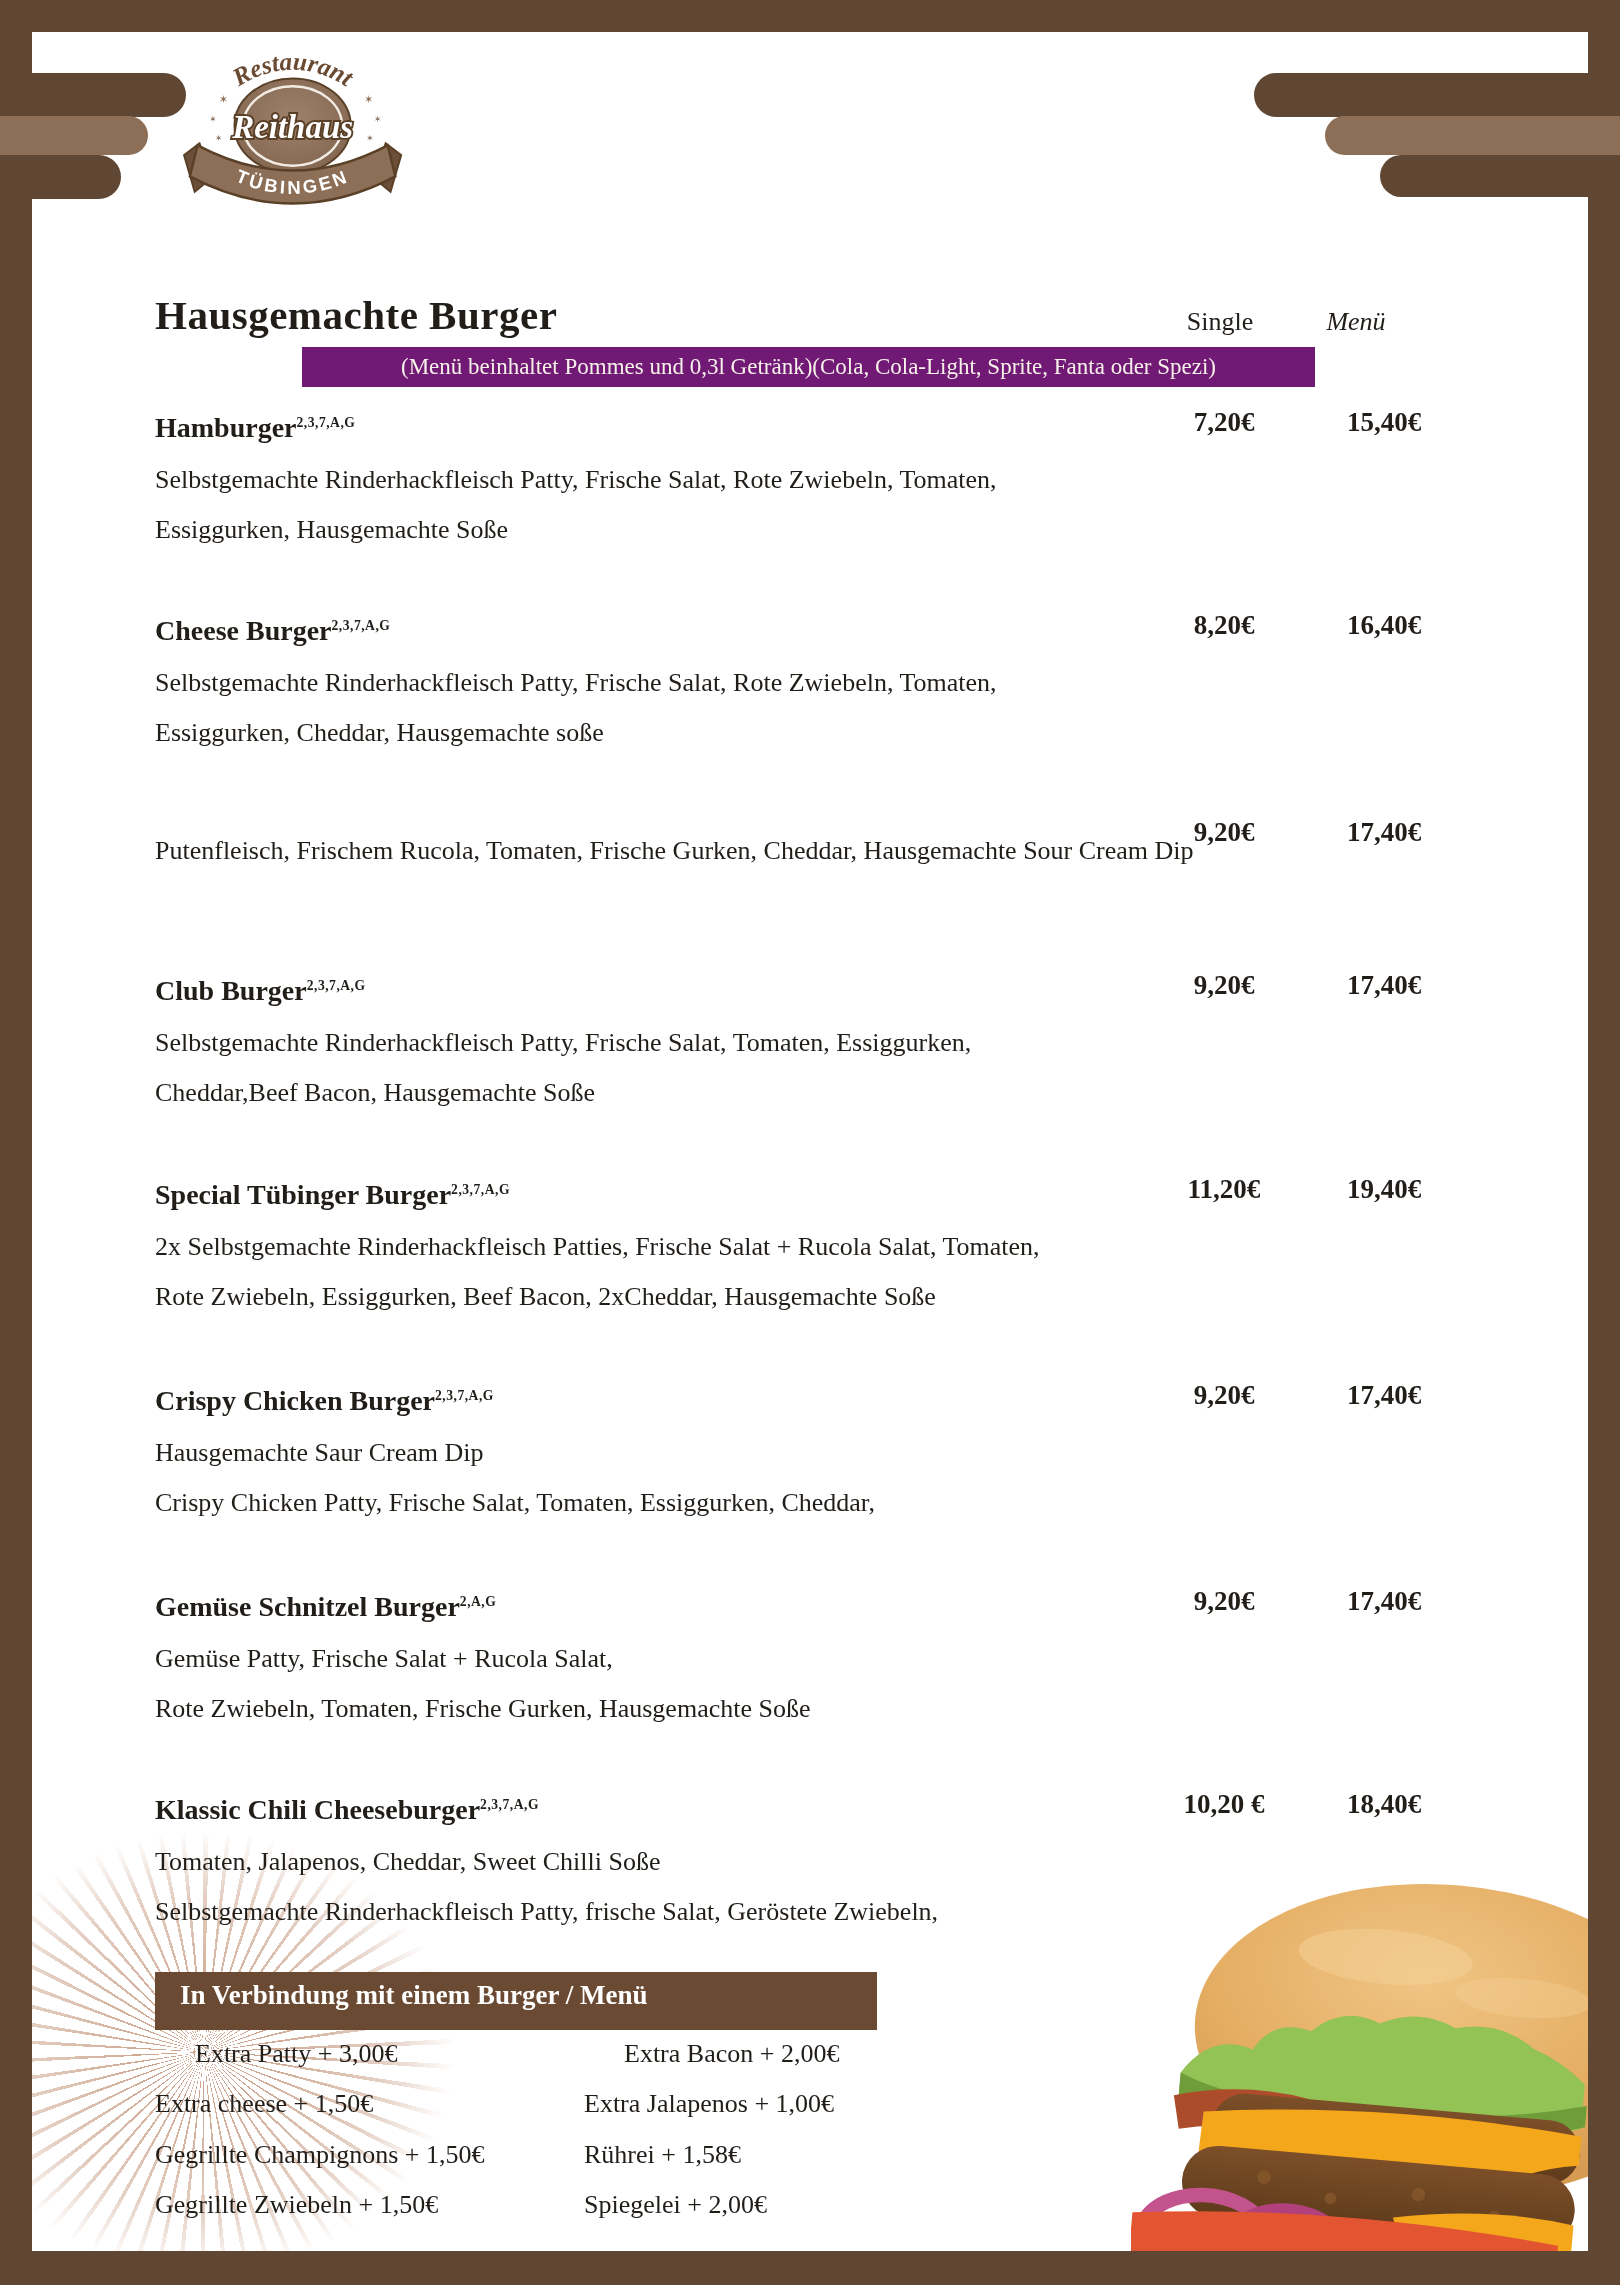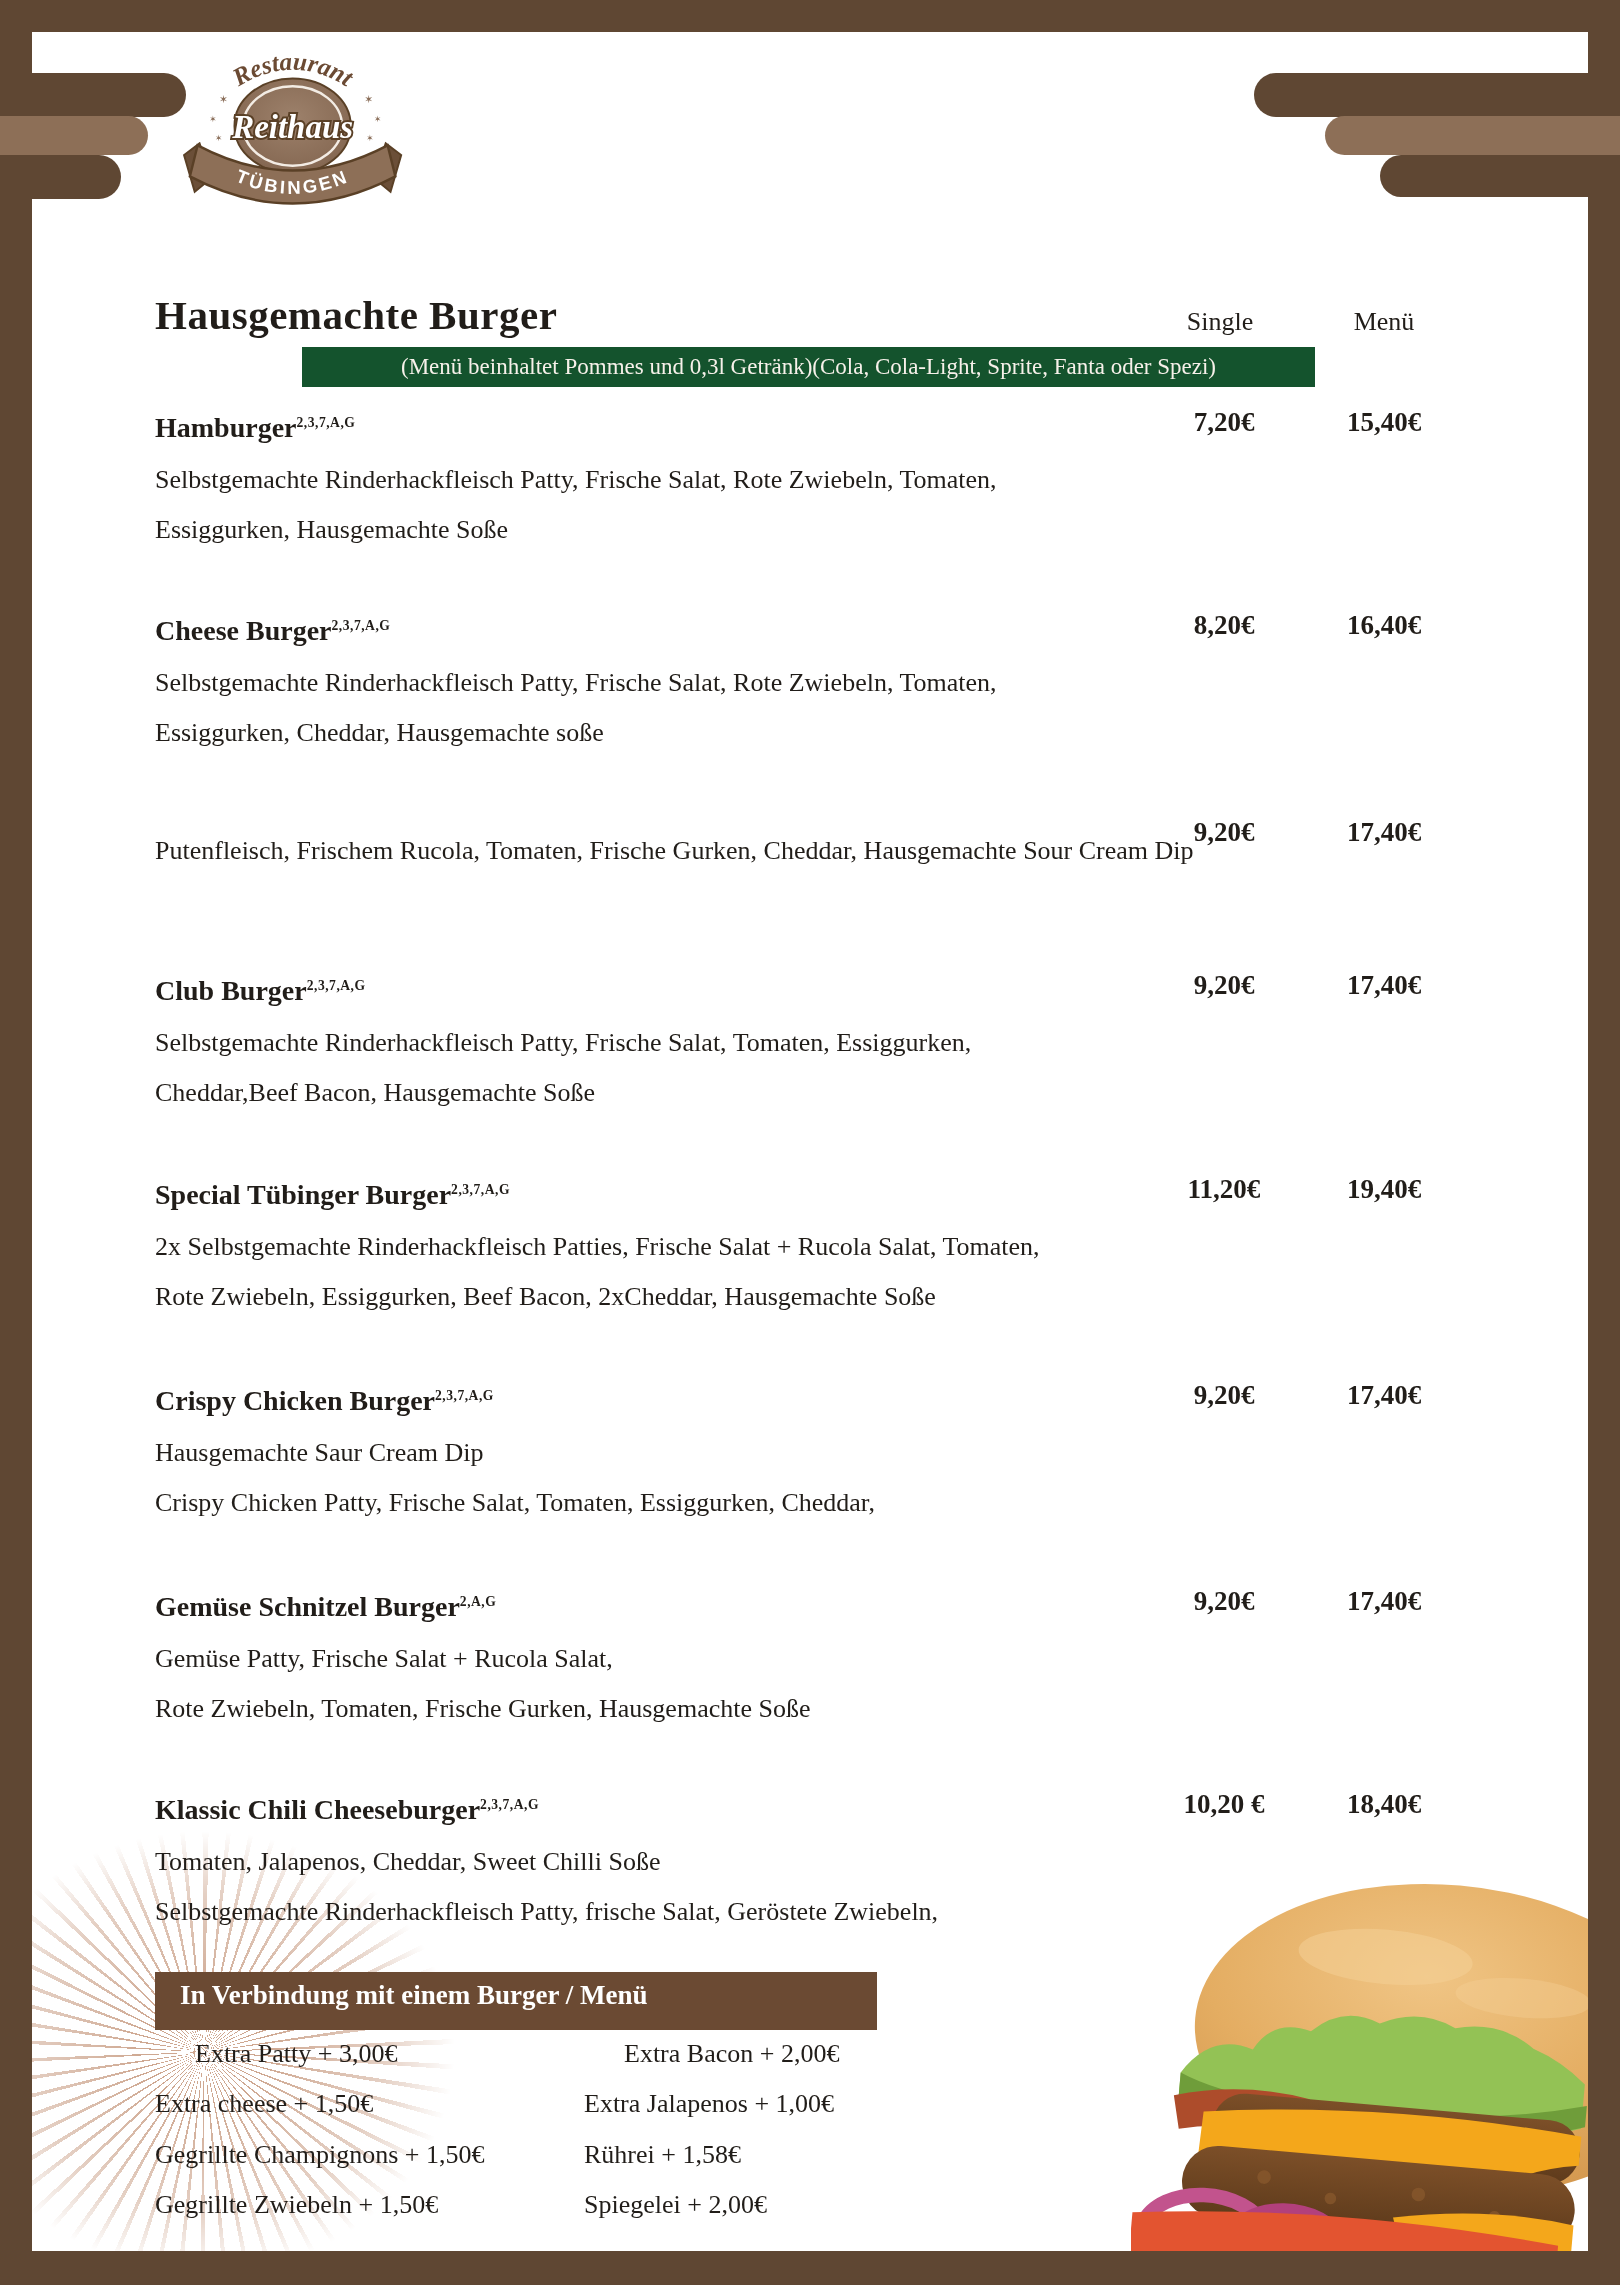--- a/index.html
+++ b/index.html
@@ -26,24 +26,24 @@
   .pill.r2{top:116px;height:39px;left:1325px;width:296px;}
   .pill.r3{top:155px;height:42px;left:1380px;width:241px;}
 
   
   .logo{position:absolute;left:182px;top:29px;width:229px;height:190px;z-index:32;}
 
   
   .heading{position:absolute;left:155px;top:291px;font-size:41px;font-weight:bold;letter-spacing:0.5px;z-index:5;}
   .col-label{position:absolute;top:307px;width:136px;text-align:center;font-size:26px;z-index:5;}
   .col-label.single{left:1152px;}
-  .col-label.menu  {left:1316px;}
+  .col-label.menu  {left:1288px;font-style:italic;}
   .note-banner{
     position:absolute;left:302px;top:347px;width:1013px;height:40px;z-index:5;
-    background:#14532d;color:#f7f1ea;font-size:23px;line-height:40px;text-align:center;
+    background:#701a75;color:#f7f1ea;font-size:23px;line-height:40px;text-align:center;
   }
 
   
   .item{position:absolute;left:155px;width:1310px;z-index:5;}
   .item-title{font-size:28px;font-weight:bold;height:39px;line-height:39px;}
   .item-title sup{font-size:13.6px;font-weight:bold;letter-spacing:0.5px;}
   .price{position:absolute;top:0;width:136px;height:39px;line-height:39px;text-align:center;
          font-size:27px;font-weight:bold;}
   .price.single{left:1001px;}
   .price.menu  {left:1161px;}

